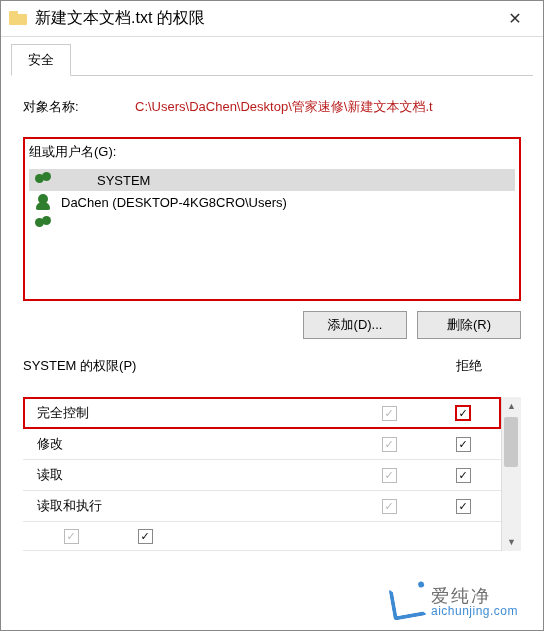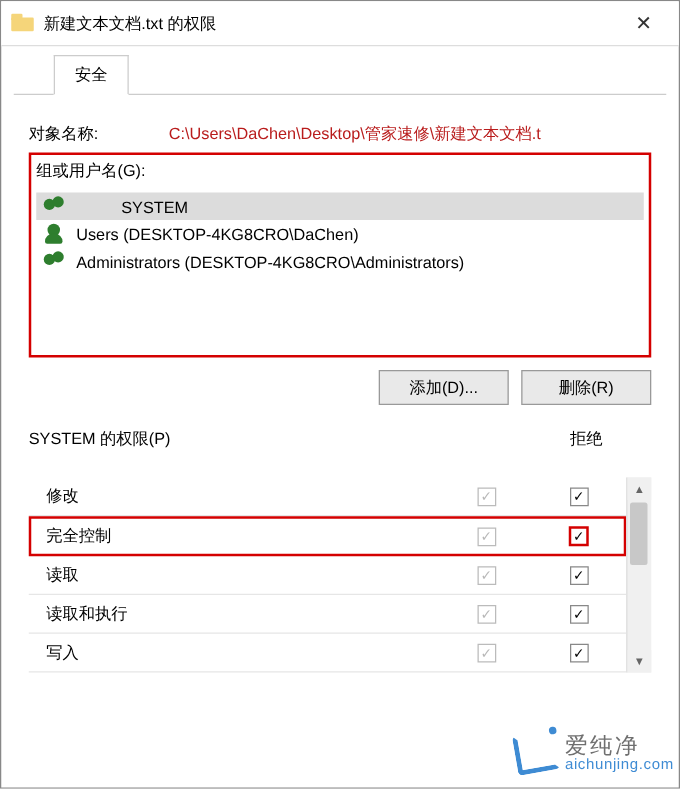--- a/index.html
+++ b/index.html
@@ -44,21 +44,21 @@
   .titlebar .folder-icon::after {
     content: "";
     position: absolute;
     left: 0; top: 0;
     width: 9px; height: 5px;
     background: #f5d57a;
     border-radius: 1px 1px 0 0;
   }
   .titlebar .title {
     flex: 1;
-    font-size: 13px;
+    font-size: 16px;
     color: #000;
   }
   .titlebar .close {
     width: 40px; height: 30px;
     display: flex; align-items: center; justify-content: center;
     font-size: 16px;
     color: #333;
     cursor: pointer;
   }
   .tab-strip {
@@ -66,32 +66,31 @@
   }
   .tab {
     display: inline-block;
     padding: 6px 16px 6px 16px;
     border: 1px solid #ccc;
     border-bottom: 1px solid #fff;
     background: #fff;
     position: relative;
     top: 1px;
     font-size: 13px;
-    margin-left: 32px;
   }
   .tab-border {
     border-top: 1px solid #ccc;
     margin: 0 10px;
   }
   .content {
     padding: 14px 22px 10px 22px;
   }
   .row-obj {
     display: flex;
-    margin-bottom: 6px;
+    margin-bottom: 21px;
     margin-top: 8px;
   }
   .row-obj .label { width: 112px; }
   .row-obj .value { flex: 1; color: #b91c1c; white-space: nowrap; overflow: hidden; }
   .group-box {
     border: 2px solid #d40000;
     padding: 4px 0 4px 0;
     margin-bottom: 8px;
     position: relative;
   }
@@ -223,21 +222,21 @@
   }
   .scrollbar .sb-thumb {
     position: absolute;
     top: 20px; left: 2px;
     width: 14px; height: 50px;
     background: #c8c8c8;
     border-radius: 2px;
   }
   .watermark {
     position: absolute;
-    right: 4px;
+    right: 25px;
     bottom: 12px;
     display: flex;
     align-items: center;
     gap: 6px;
     opacity: 0.9;
   }
   .wm-logo {
     width: 34px; height: 32px;
     border: 4px solid #2a7fcf;
     border-top-color: transparent;
@@ -294,69 +293,67 @@
 
     <div class="group-box">
       <div class="group-label">组或用户名(G):</div>
       <div class="user-list">
         <div class="user-item selected">
           <span class="user-icon group"></span>
           <span>SYSTEM</span>
         </div>
         <div class="user-item">
           <span class="user-icon single"></span>
-          <span>Users (DESKTOP-4KG8CRO\DaChen)</span>
+          <span>DaChen (DESKTOP-4KG8CRO\Users)</span>
         </div>
         <div class="user-item">
           <span class="user-icon group"></span>
-          <span>Administrators (DESKTOP-4KG8CRO\Administrators)</span>
         </div>
       </div>
     </div>
 
     <div class="btn-row">
       <button class="btn">添加(D)...</button>
       <button class="btn">删除(R)</button>
     </div>
 
     <div class="perm-header">
       <span class="ph-label">SYSTEM 的权限(P)</span>
       <span class="ph-deny">拒绝</span>
       <span class="ph-scroll"></span>
     </div>
 
     <div class="perm-table-wrap">
       <div class="perm-rows">
 
+        <div class="perm-row hl">
+          <span class="p-name">完全控制</span>
+          <span class="p-allow"><span class="cb dim on"></span></span>
+          <span class="p-deny"><span class="cb on deny hl-cb"></span></span>
+        </div>
+
         <div class="perm-row">
           <span class="p-name">修改</span>
           <span class="p-allow"><span class="cb dim on"></span></span>
           <span class="p-deny"><span class="cb on"></span></span>
         </div>
 
-        <div class="perm-row hl">
-          <span class="p-name">完全控制</span>
-          <span class="p-allow"><span class="cb dim on"></span></span>
-          <span class="p-deny"><span class="cb on deny hl-cb"></span></span>
-        </div>
-
         <div class="perm-row">
           <span class="p-name">读取</span>
           <span class="p-allow"><span class="cb dim on"></span></span>
           <span class="p-deny"><span class="cb on"></span></span>
         </div>
 
         <div class="perm-row">
           <span class="p-name">读取和执行</span>
           <span class="p-allow"><span class="cb dim on"></span></span>
           <span class="p-deny"><span class="cb on"></span></span>
         </div>
 
         <div class="perm-row">
-          <span class="p-name">写入</span>
           <span class="p-allow"><span class="cb dim on"></span></span>
           <span class="p-deny"><span class="cb on"></span></span>
         </div>
 
       </div>
       <div class="scrollbar">
         <div class="sb-up">▲</div>
         <div class="sb-thumb"></div>
         <div class="sb-down" style="position:absolute;bottom:0;width:100%;">▼</div>
       </div>

